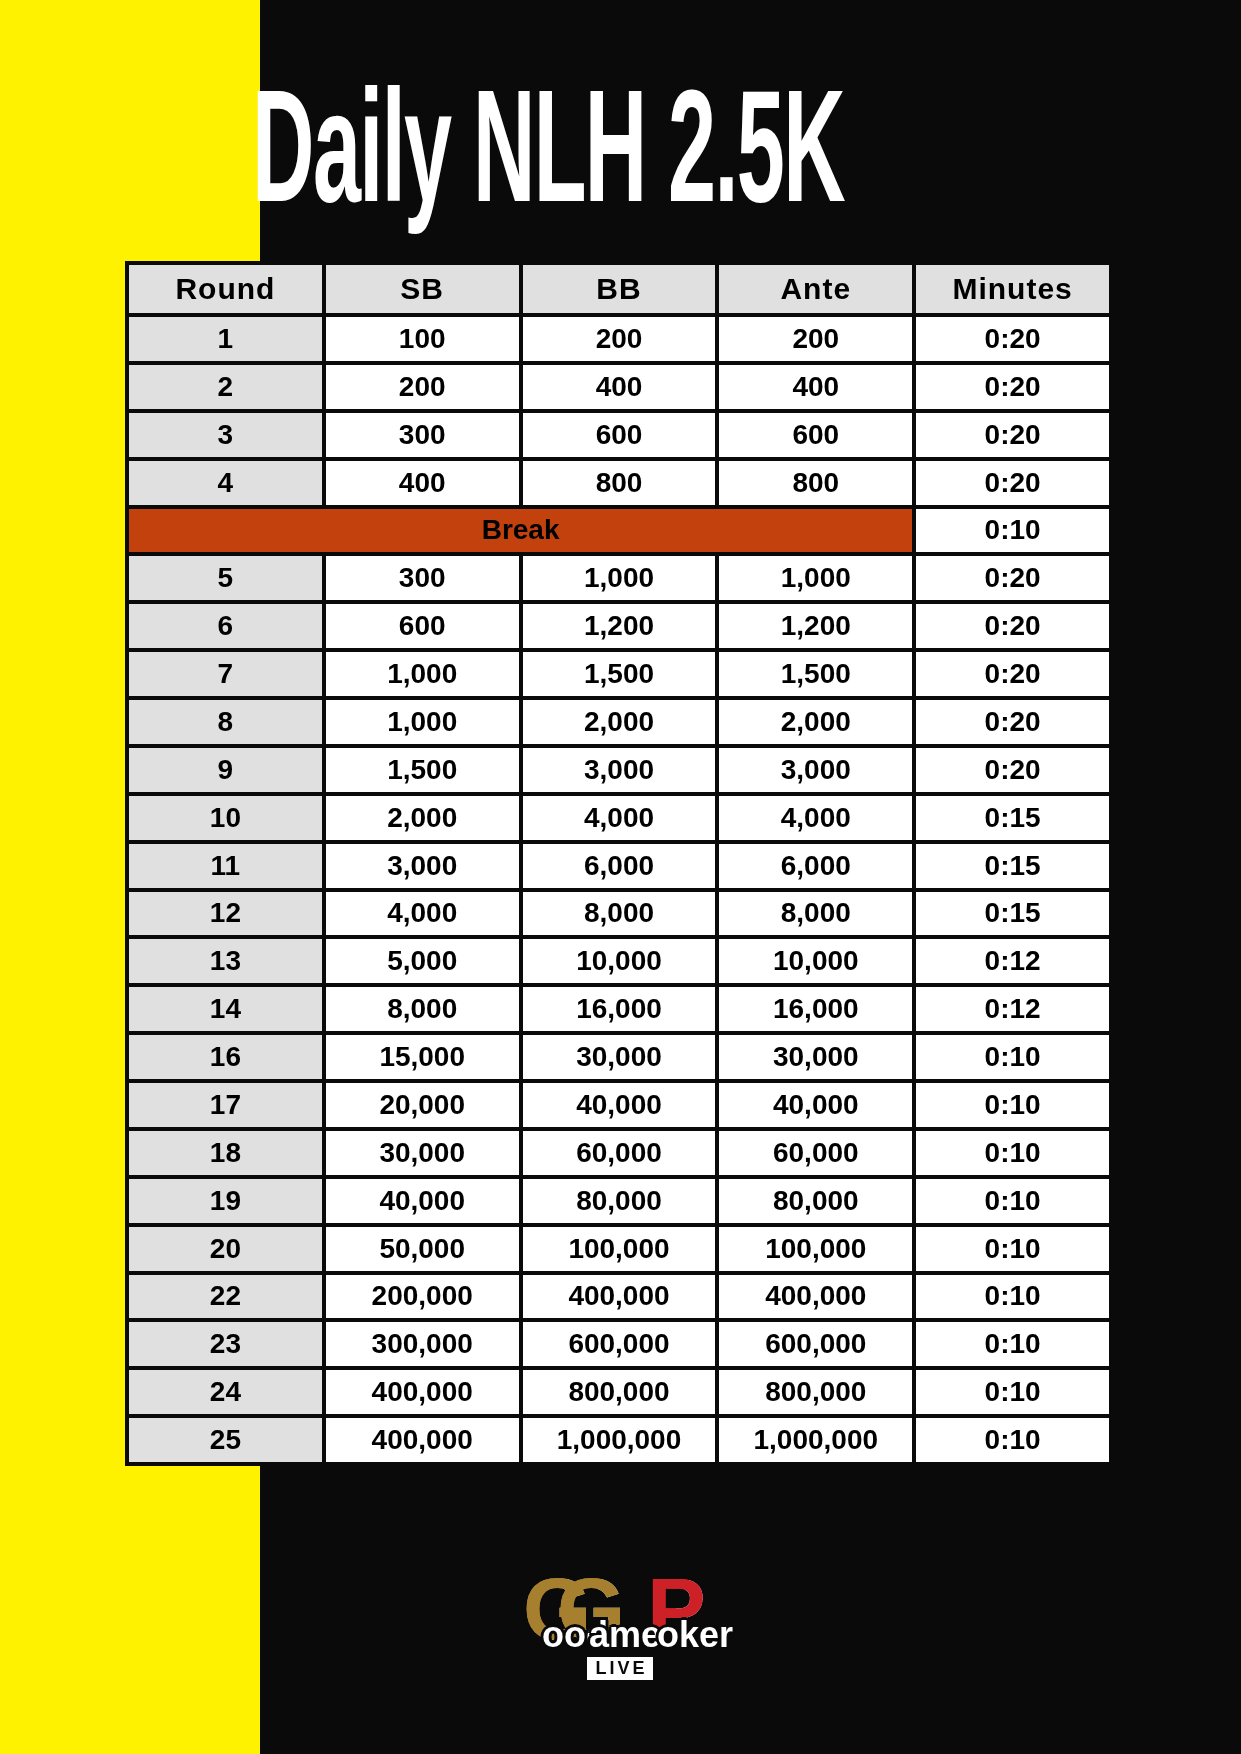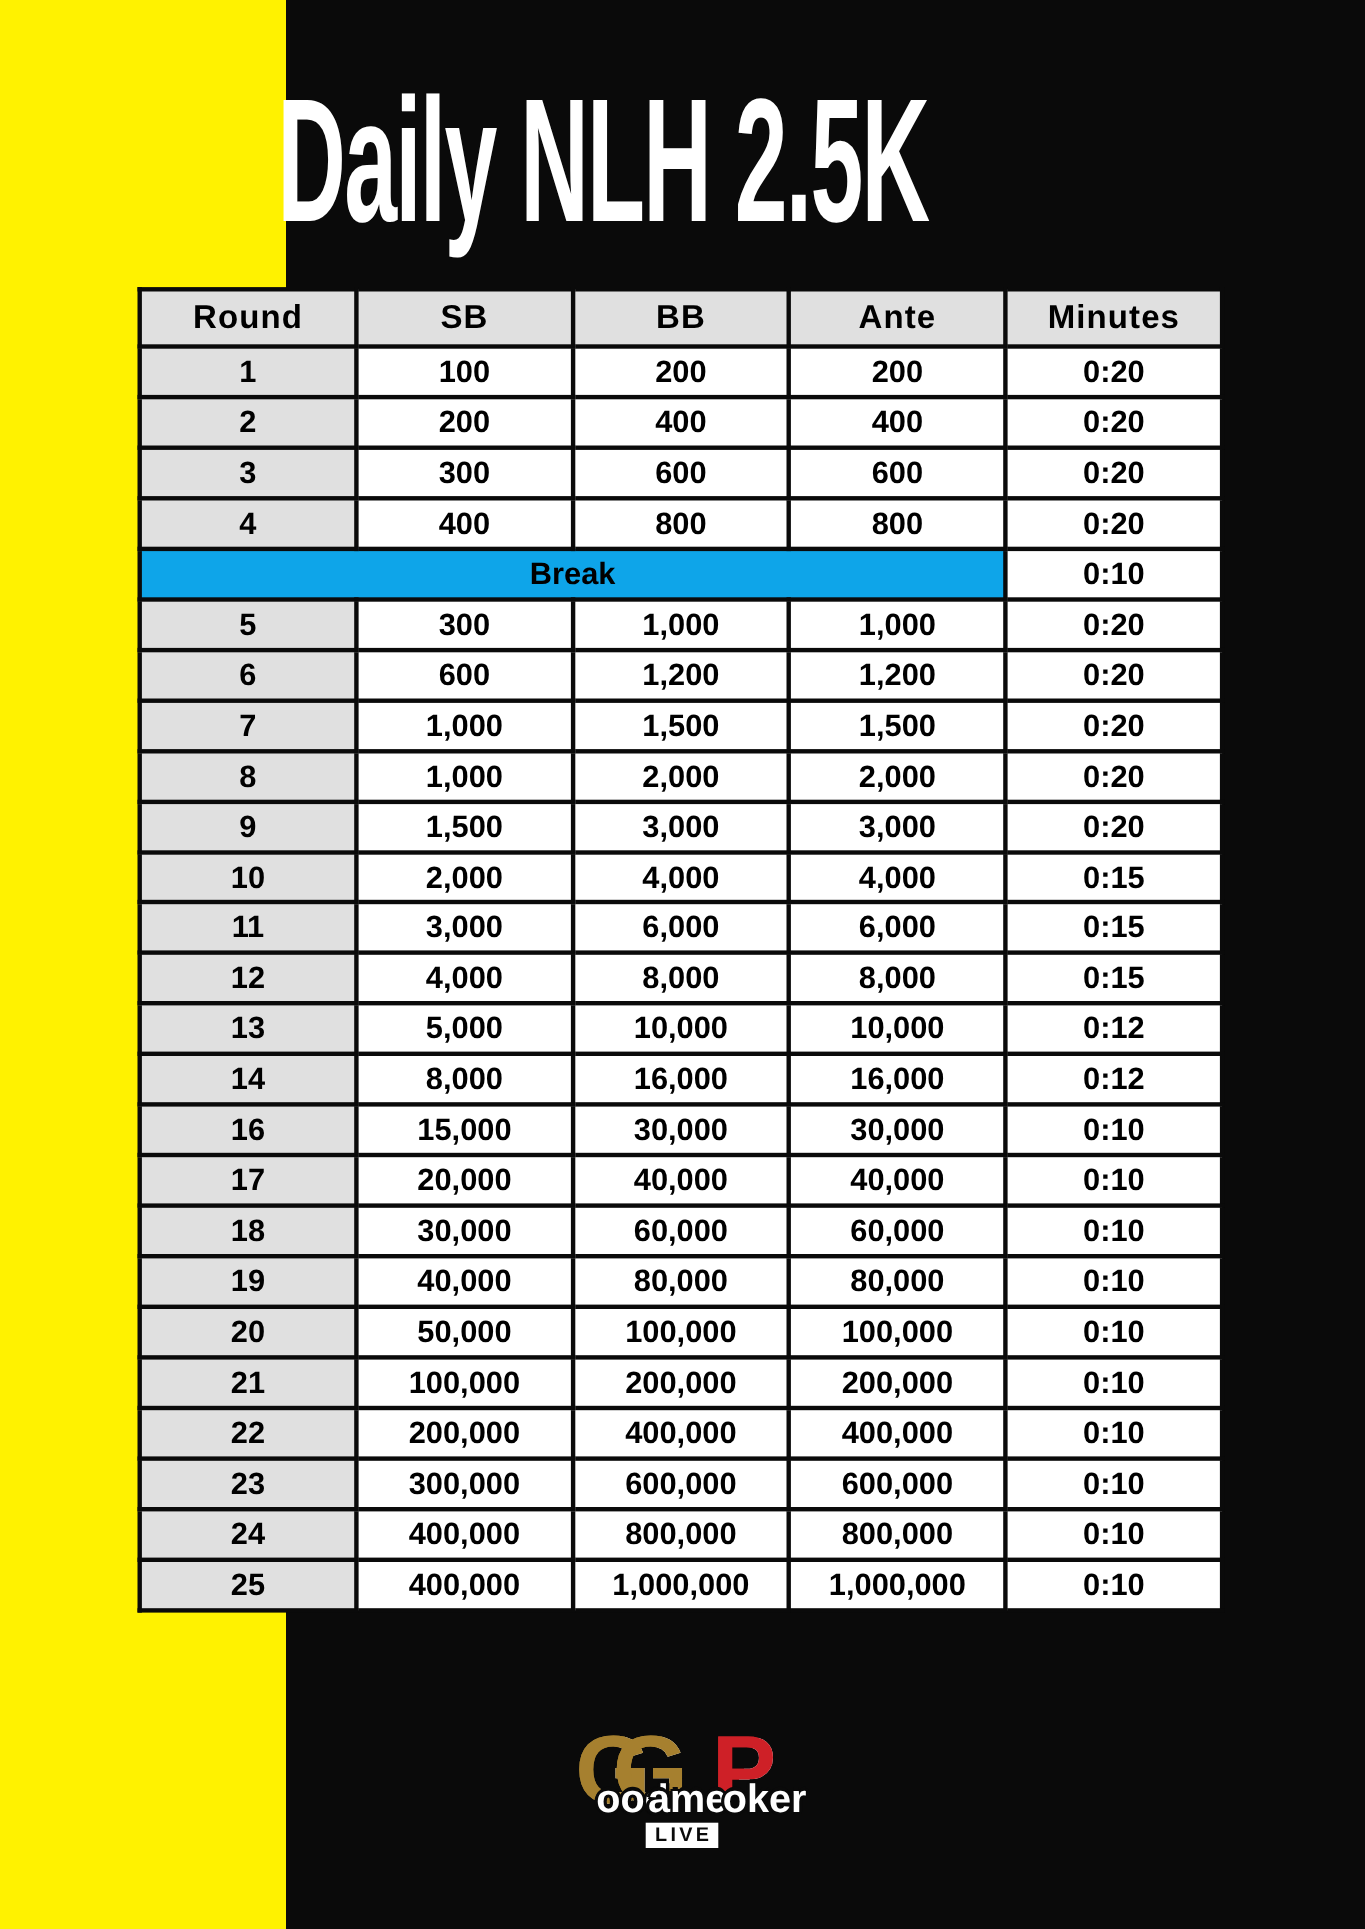--- a/index.html
+++ b/index.html
@@ -49,21 +49,21 @@
     font-size: 30px;
     font-weight: 700;
     letter-spacing: 1px;
   }
   table.structure td {
     font-size: 28px;
     font-weight: 700;
   }
   .cell-gray  { background: #e0e0e0; }
   .cell-white { background: #ffffff; }
-  .cell-break { background: #0ea5e9; font-size: 30px; }
+  .cell-break { background: #c2410c; font-size: 30px; }
   
   .logo {
     position: absolute; left: 523px; top: 1565px;
     width: 210px; height: 125px;
   }
   .logo .big {
     position: absolute; top: 0;
     font-size: 88px; font-weight: 700; line-height: 1;
     z-index: 2;
   }
@@ -266,27 +266,20 @@
         <td class="cell-white">0:10</td>
       </tr>
       <tr>
         <td class="cell-gray">20</td>
         <td class="cell-white">50,000</td>
         <td class="cell-white">100,000</td>
         <td class="cell-white">100,000</td>
         <td class="cell-white">0:10</td>
       </tr>
       <tr>
-        <td class="cell-gray">21</td>
-        <td class="cell-white">100,000</td>
-        <td class="cell-white">200,000</td>
-        <td class="cell-white">200,000</td>
-        <td class="cell-white">0:10</td>
-      </tr>
-      <tr>
         <td class="cell-gray">22</td>
         <td class="cell-white">200,000</td>
         <td class="cell-white">400,000</td>
         <td class="cell-white">400,000</td>
         <td class="cell-white">0:10</td>
       </tr>
       <tr>
         <td class="cell-gray">23</td>
         <td class="cell-white">300,000</td>
         <td class="cell-white">600,000</td>

